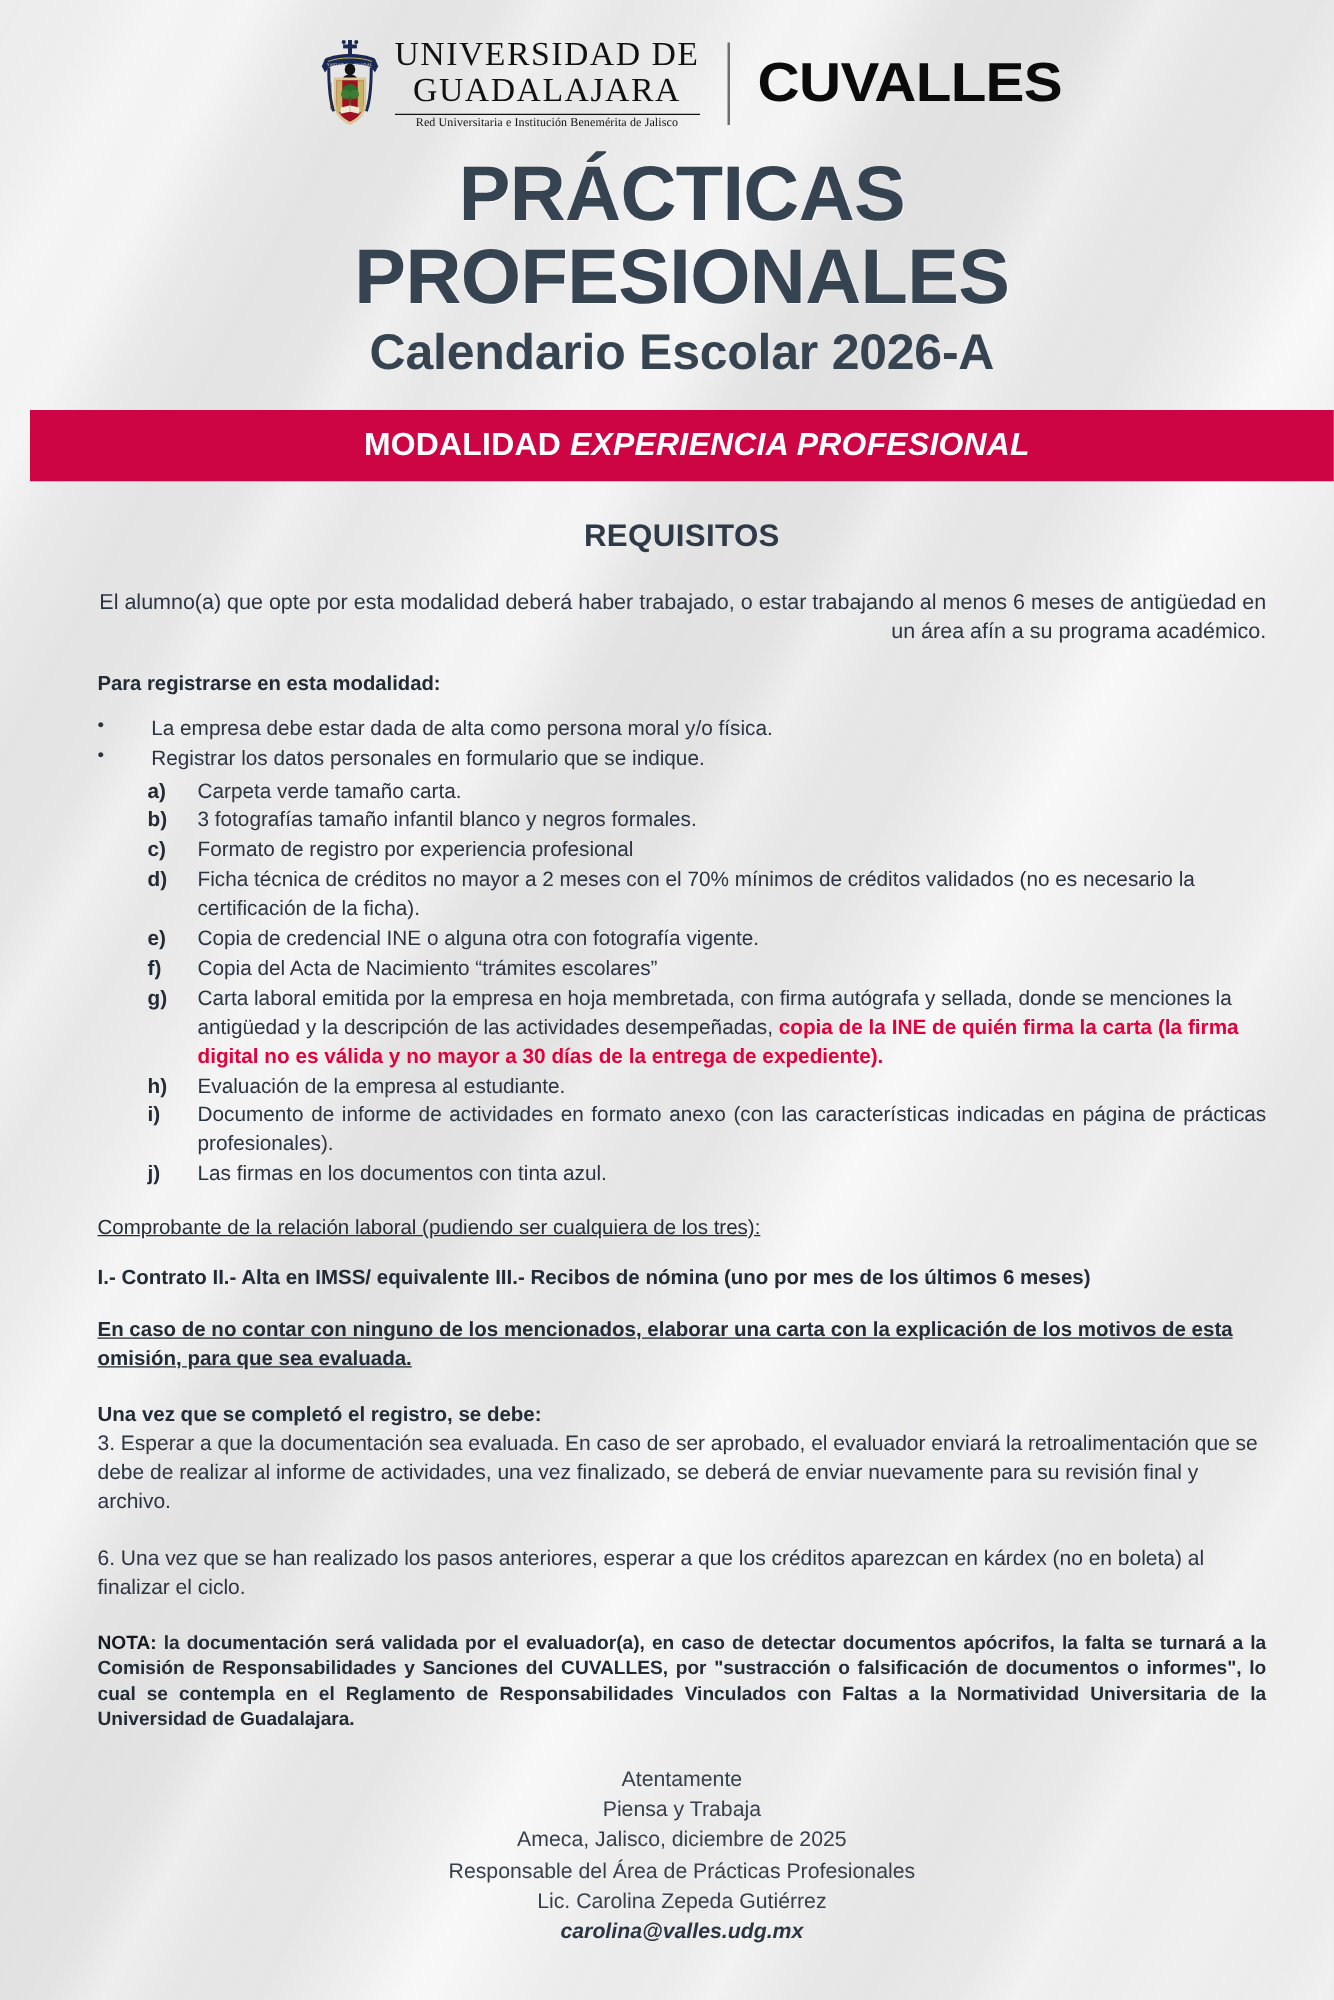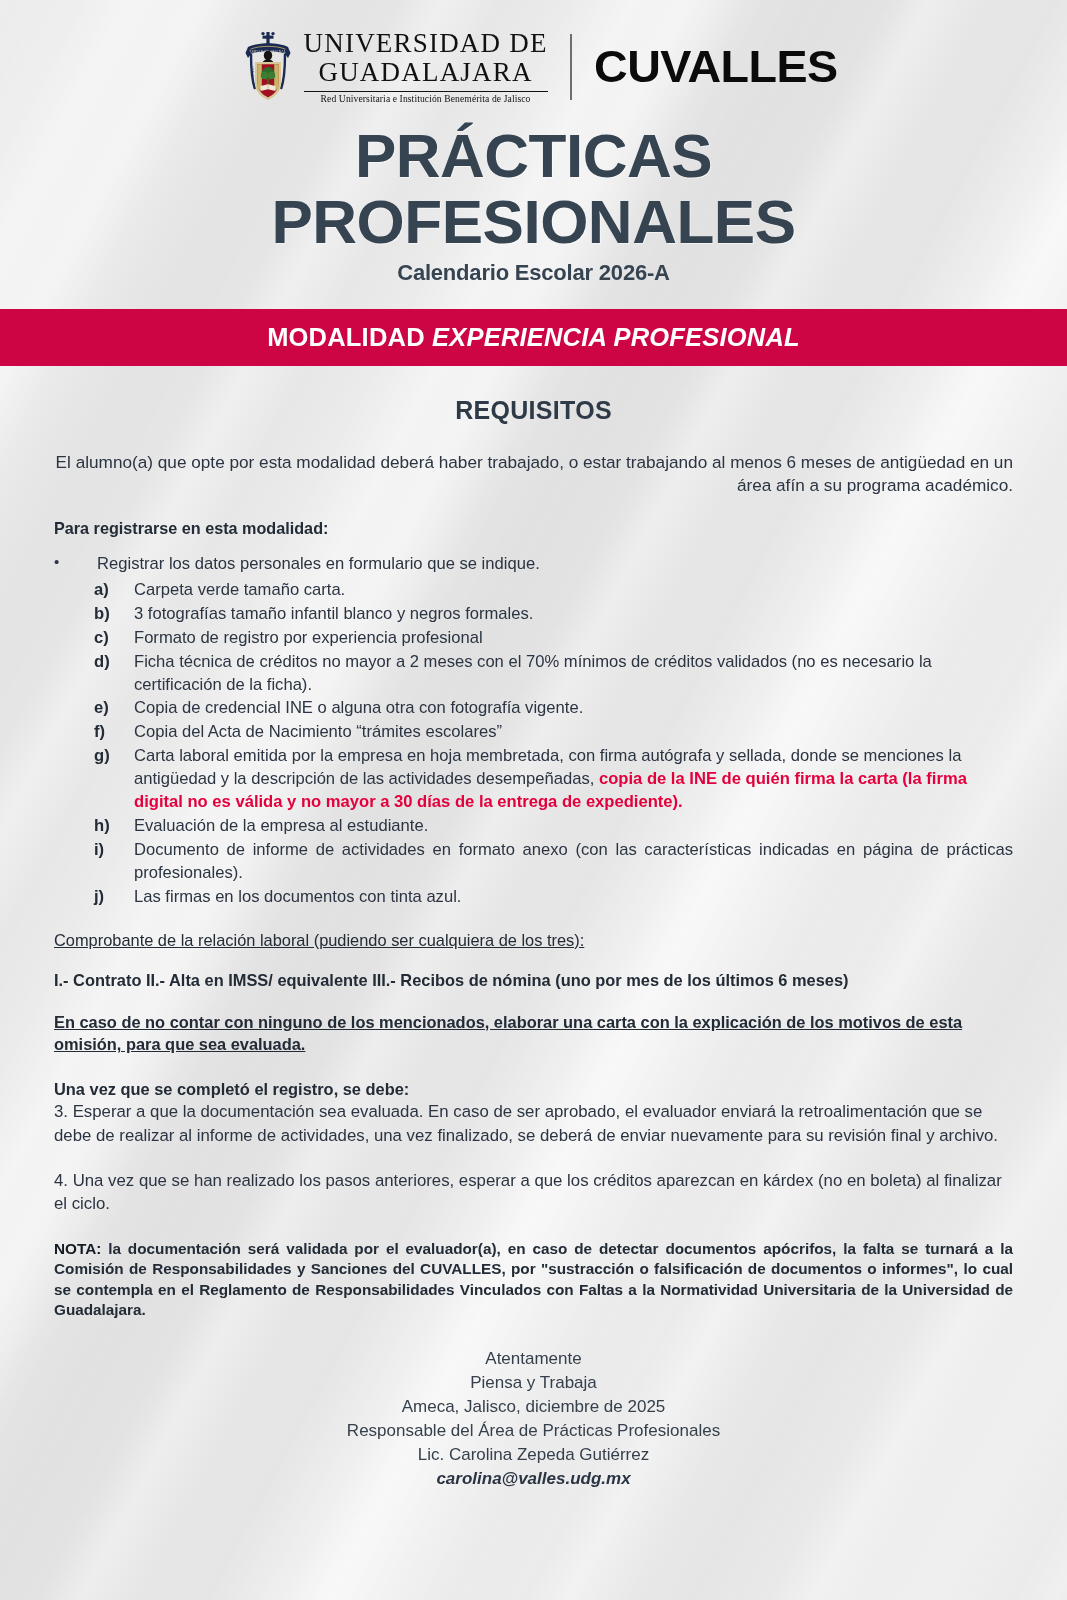--- a/index.html
+++ b/index.html
@@ -44,21 +44,21 @@
     position: absolute;
     inset: -30%;
     background: repeating-linear-gradient(118deg,
       rgba(255,255,255,0.00) 0px,
       rgba(255,255,255,0.38) 40px,
       rgba(255,255,255,0.00) 95px,
       rgba(0,0,0,0.013) 150px,
       rgba(255,255,255,0.00) 215px);
     pointer-events: none;
   }
-  #poster > * { position: relative; z-index: 2; }
+  #poster > * { position: relative; z-index: 2; margin-left: 24px; }
 
   
   .logobar {
     display: flex;
     align-items: center;
     justify-content: center;
     gap: 0;
     padding-top: 26px;
     height: 82px;
     box-sizing: content-box;
@@ -117,21 +117,21 @@
   .title-1, .title-2 {
     font-weight: 700;
     font-size: 62px;
     line-height: 0.96;
     letter-spacing: -0.5px;
     text-shadow: 1px 1px 0 rgba(255,255,255,0.55);
   }
   .title-2 { margin-top: 6px; }
   .title-sub {
     font-weight: 700;
-    font-size: 22px;
+    font-size: 40px;
     margin-top: 9px;
     letter-spacing: -0.2px;
   }
 
   
   .banner {
     margin-top: 23px;
     width: 100%;
     height: 57px;
     background: #ce0544;
@@ -354,20 +354,21 @@
 
   <div class="content">
 
     <div class="requisitos">REQUISITOS</div>
 
     <p class="intro">El alumno(a) que opte por esta modalidad deberá haber trabajado, o estar trabajando al menos 6 meses de antigüedad en un área afín a su programa académico.</p>
 
     <div class="sub-head">Para registrarse en esta modalidad:</div>
 
     <ul class="bullets">
+      <li>La empresa debe estar dada de alta como persona moral y/o física.</li>
       <li>Registrar los datos personales en formulario que se indique.</li>
     </ul>
 
     <ol class="letters">
       <li>
         <span class="ltr">a)</span><span>Carpeta verde tamaño carta.</span>
       </li>
       <li>
         <span class="ltr">b)</span><span>3 fotografías tamaño infantil blanco y negros formales.</span>
       </li>
@@ -396,21 +397,21 @@
         <span class="ltr">j)</span><span>Las firmas en los documentos con tinta azul.</span>
       </li>
     </ol>
 
     <div class="uline-head">Comprobante de la relación laboral (pudiendo ser cualquiera de los tres):</div>
     <div class="bold-line">I.- Contrato II.- Alta en IMSS/ equivalente III.- Recibos de nómina (uno por mes de los últimos 6 meses)</div>
     <div class="uline-para">En caso de no contar con ninguno de los mencionados, elaborar una carta con la explicación de los motivos de esta omisión, para que sea evaluada.</div>
 
     <div class="step-head">Una vez que se completó el registro, se debe:</div>
     <p class="step-para">3. Esperar a que la documentación sea evaluada. En caso de ser aprobado, el evaluador enviará la retroalimentación que se debe de realizar al informe de actividades, una vez finalizado, se deberá de enviar nuevamente para su revisión final y archivo.</p>
-    <p class="step-para spaced">4. Una vez que se han realizado los pasos anteriores, esperar a que los créditos aparezcan en kárdex (no en boleta) al finalizar el ciclo.</p>
+    <p class="step-para spaced">6. Una vez que se han realizado los pasos anteriores, esperar a que los créditos aparezcan en kárdex (no en boleta) al finalizar el ciclo.</p>
 
     <p class="nota">
       <span class="nota-label">NOTA:</span><span> la documentación será validada por el evaluador(a), en caso de detectar documentos apócrifos, la falta se turnará a la Comisión de Responsabilidades y Sanciones del CUVALLES, por "sustracción o falsificación de documentos o informes", lo cual se contempla en el Reglamento de Responsabilidades Vinculados con Faltas a la Normatividad Universitaria de la Universidad de Guadalajara.</span>
     </p>
 
     <div class="closing">
       <div>Atentamente</div>
       <div>Piensa y Trabaja</div>
       <div>Ameca, Jalisco, diciembre de 2025</div>
       <div>Responsable del Área de Prácticas Profesionales</div>

